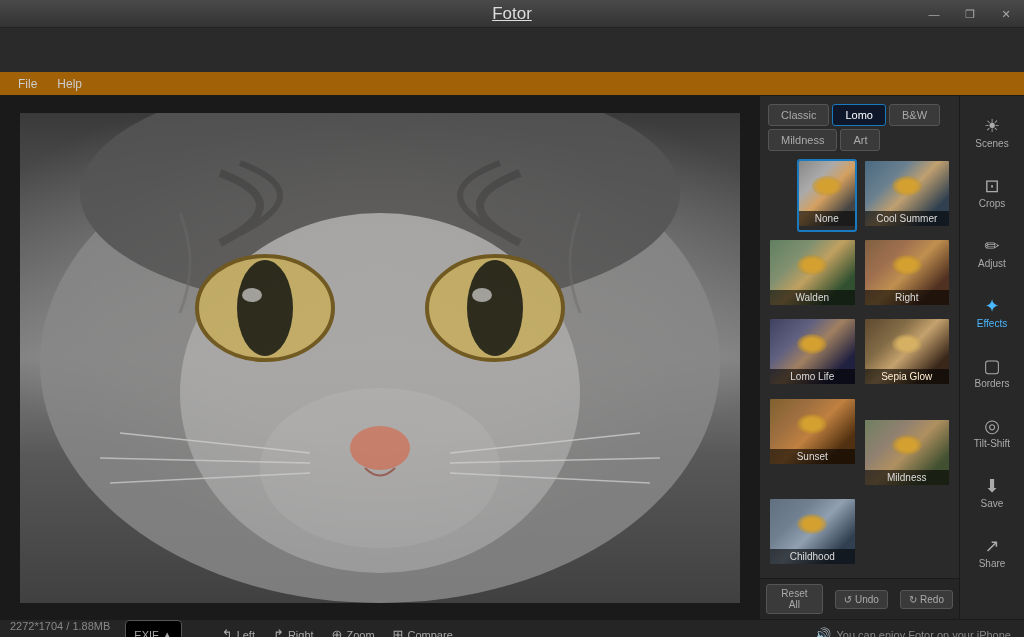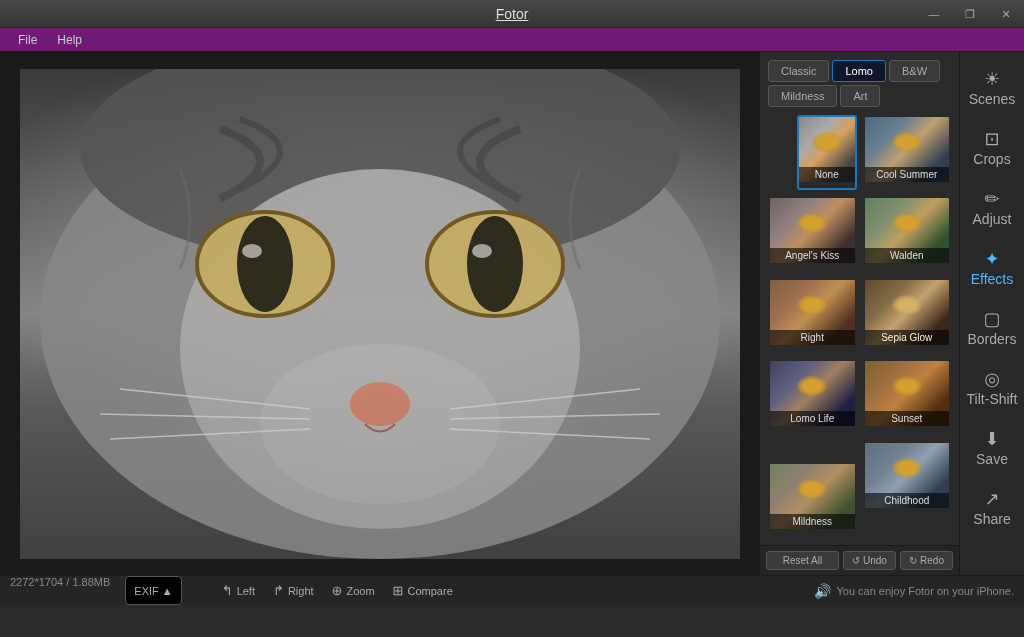--- a/index.html
+++ b/index.html
@@ -18,21 +18,21 @@
       background: linear-gradient(to bottom, #4a4a4a, #333);
       height: 28px;
       display: flex;
       align-items: center;
       justify-content: center;
       position: relative;
       border-bottom: 1px solid #222;
     }
     #title-bar .title {
       color: #ddd;
-      font-size: 14px;
+      font-size: 17px;
       text-decoration: underline;
     }
     #title-bar .window-controls {
       position: absolute;
       right: 0;
       top: 0;
       display: flex;
       height: 28px;
     }
     #title-bar .window-controls span {
@@ -41,26 +41,27 @@
       display: flex;
       align-items: center;
       justify-content: center;
       color: #aaa;
       font-size: 11px;
       cursor: pointer;
     }
 
     
     #menu-bar {
-      background: #701a75;
+      background: #a16207;
       height: 24px;
       display: flex;
       align-items: center;
       padding: 0 8px;
       border-bottom: 1px solid #1a1a1a;
+      margin-top: 44px;
     }
     #menu-bar .menu-item {
       color: #ccc;
       font-size: 12px;
       padding: 2px 10px;
       cursor: pointer;
     }
 
     
     #main {
@@ -205,21 +206,21 @@
       padding: 2px 0;
     }
 
     
     #action-bar {
       display: flex;
       align-items: center;
       padding: 5px 6px;
       background: #252525;
       border-top: 1px solid #1a1a1a;
-      gap: 4px;
+      gap: 12px;
     }
     .action-btn {
       background: #3a3a3a;
       border: 1px solid #555;
       color: #aaa;
       font-size: 10px;
       padding: 3px 8px;
       border-radius: 3px;
       cursor: pointer;
       display: flex;
@@ -257,21 +258,21 @@
       font-size: 10px;
     }
     .tool-item.active {
       color: #4ab8ff;
     }
     .tool-icon {
       font-size: 18px;
       line-height: 1;
     }
     .tool-label {
-      font-size: 14px;
+      font-size: 10px;
       text-align: right;
       line-height: 1.2;
     }
 
     
     #bottom-bar {
       height: 30px;
       background: #252525;
       border-top: 1px solid #1a1a1a;
       display: flex;
@@ -410,47 +411,41 @@
             <div class="effect-label">None</div>
           </div>
         </div>
         <div class="effect-item">
           <div class="effect-thumb thumb-cool-summer">
             <div class="thumb-eye"></div>
             <div class="effect-label">Cool Summer</div>
           </div>
         </div>
         <div class="effect-item">
-          <div class="effect-thumb thumb-angels-kiss">
-            <div class="thumb-eye"></div>
-            <div class="effect-label">Angel's Kiss</div>
-          </div>
-        </div>
-        <div class="effect-item">
           <div class="effect-thumb thumb-walden">
             <div class="thumb-eye"></div>
             <div class="effect-label">Walden</div>
           </div>
         </div>
         <div class="effect-item">
           <div class="effect-thumb thumb-sparta">
             <div class="thumb-eye"></div>
             <div class="effect-label">Right</div>
           </div>
         </div>
         <div class="effect-item">
+          <div class="effect-thumb thumb-lomo-life">
+            <div class="thumb-eye"></div>
+            <div class="effect-label">Lomo Life</div>
+          </div>
+        </div>
+        <div class="effect-item">
           <div class="effect-thumb thumb-sepia-glow">
             <div class="thumb-eye"></div>
             <div class="effect-label">Sepia Glow</div>
-          </div>
-        </div>
-        <div class="effect-item">
-          <div class="effect-thumb thumb-lomo-life">
-            <div class="thumb-eye"></div>
-            <div class="effect-label">Lomo Life</div>
           </div>
         </div>
         <div class="effect-item">
           <div class="effect-thumb thumb-sunset">
             <div class="thumb-eye"></div>
             <div class="effect-label">Sunset</div>
           </div>
         </div>
         <div class="effect-item">
           <div class="effect-thumb thumb-mildness">

